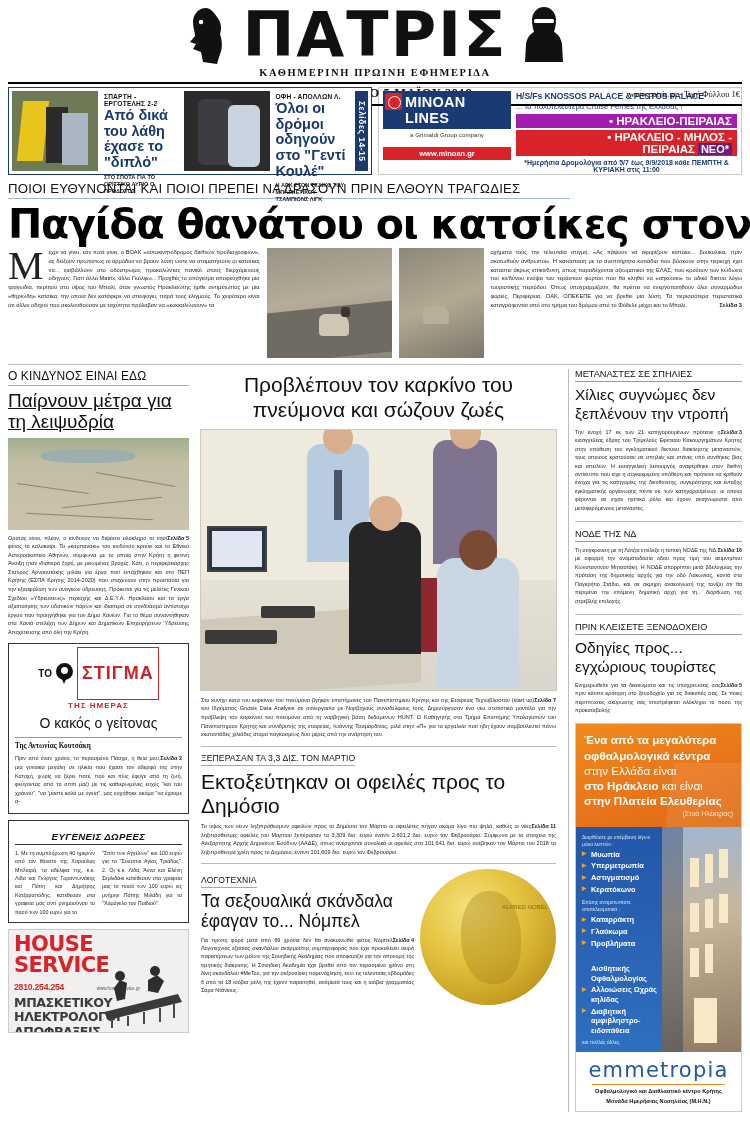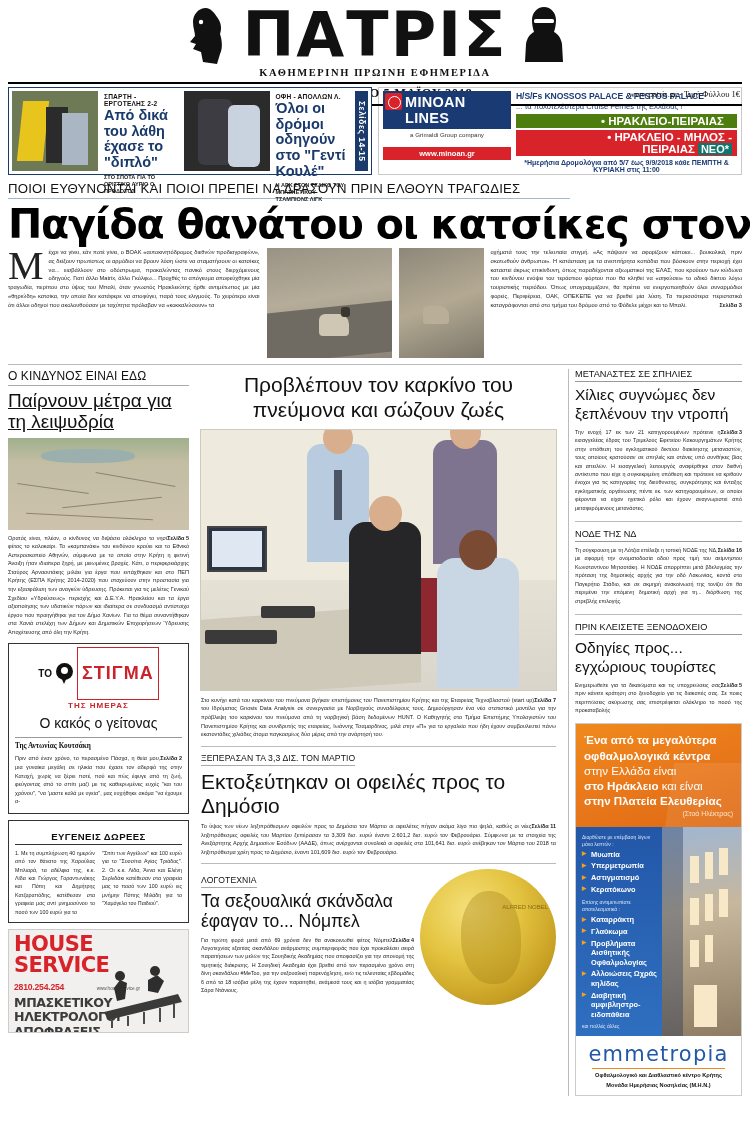--- a/index.html
+++ b/index.html
@@ -72,23 +72,23 @@
   }
   .minoan-logo .globe::after {
     content: ""; position: absolute; left: 3px; top: 3px; width: 11px; height: 11px;
     border: 1.6px solid #fff; border-radius: 50%;
   }
   .minoan-grimaldi { font-size: 6.2px; text-align: center; color: #333; margin-top: 2px; }
   .minoan-url { background: #d8232a; color: #fff; font-size: 7.5px; font-weight: 700; text-align: center; padding: 2px 0; margin-top: 9px; }
   .minoan-right { flex: 1; }
   .mn-l1 { font-size: 8.6px; font-weight: 700; color: #1a3a74; letter-spacing: -.1px; }
   .mn-l2 { font-size: 7.6px; color: #1a3a74; margin-top: 1px; }
-  .mn-route { background: #4d7c0f; color: #fff; font-weight: 700; font-size: 11.5px; text-align: right; padding: 1px 13px; margin-top: 3px; }
+  .mn-route { background: #a21caf; color: #fff; font-weight: 700; font-size: 11.5px; text-align: right; padding: 1px 5px; margin-top: 3px; }
   .mn-route2 { background: #d8232a; color: #fff; font-weight: 700; font-size: 11.5px; text-align: right; padding: 1px 5px; margin-top: 2px; position: relative; }
-  .mn-neo { background: #0f766e; color: #fff; padding: 0 3px; margin-left: 3px; font-size: 11px; }
+  .mn-neo { background: #701a75; color: #fff; padding: 0 3px; margin-left: 3px; font-size: 11px; }
   .mn-note { font-size: 7px; font-weight: 700; color: #1a3a74; margin-top: 3px; text-align: center; }
 
   
   .lead-kicker {
     font-size: 13.2px; letter-spacing: .2px; color: #111; padding: 6px 0 2px;
     border-bottom: 1px solid #9fb7cf; white-space: nowrap;
     width: 562px;
   }
   .lead-head {
     font-family: "DejaVu Sans", sans-serif;
@@ -136,21 +136,21 @@
   .stigma-pin::after { content:""; position:absolute; left:5px; top:4px; width:7px; height:7px; background:#fff; border-radius:50%; }
   .stigma-pin .tip { position:absolute; left:4px; top:12px; width:0;height:0;border-left:4.5px solid transparent;border-right:4.5px solid transparent;border-top:9px solid #111;}
   .stigma-word { font-size: 18px; font-weight: 700; color: #c9242c; letter-spacing: 1px; border: 1.6px solid #c9242c; padding: 15px 4px; }
   .stigma-day { text-align: center; font-size: 8px; font-weight: 700; color: #c9242c; letter-spacing: 1px; margin-top: 1px; }
   .stigma-title { text-align: center; font-size: 14px; margin-top: 5px; color: #111; }
   .stigma-author { font-size: 7.2px; font-weight: 700; font-family: "Liberation Serif", serif; margin-top: 6px; padding-top: 4px; border-top: 1px solid #999; }
   .stigma-text { font-size: 5.5px; line-height: 1.55; text-align: justify; margin-top: 4px; color: #222; }
   .stigma-text .page-ref { float: right; font-weight: 700; }
 
   .donate-box { border: 1px solid #333; margin-top: 6px; padding: 5px 6px 6px; }
-  .donate-title { text-align: center; font-size: 9.6px; font-weight: 700; letter-spacing: .4px; border-bottom: 1px solid #333; padding-bottom: 2px; display: inline-block; width: 100%; }
+  .donate-title { text-align: center; font-size: 9.6px; font-weight: 700; letter-spacing: .4px; border-bottom: 1px solid #333; padding-bottom: 2px; display: inline-block; width: 100%; font-style: italic; }
   .donate-cols { display: flex; gap: 7px; margin-top: 4px; }
   .donate-cols p { font-size: 5.3px; line-height: 1.6; text-align: justify; flex: 1; color: #222; }
 
   .house-ad { margin-top: 6px; border: 1px solid #ccc; background: #f2f0ee; padding: 4px 5px 5px; position: relative; overflow: hidden; height: 104px; }
   .house-title { font-family: "DejaVu Sans", sans-serif; font-weight: 700; font-size: 21px; color: #d8232a; letter-spacing: -0.6px; line-height: 1; }
   .house-phone { font-weight: 700; font-size: 8.6px; color: #d8232a; letter-spacing: -.2px; }
   .house-url { font-size: 4.6px; color: #555; display: inline-block; margin-left: 28px; }
   .house-list { font-family: "DejaVu Sans", sans-serif; font-weight: 700; font-size: 12.6px; line-height: 1.12; color: #3c3c3c; margin-top: 2px; letter-spacing: -.4px; }
   .house-figs { position:absolute; right: 4px; top: 28px; width: 86px; height: 70px; }
 
@@ -203,21 +203,21 @@
   .emm-top { background: linear-gradient(160deg,#f08a1c 0%,#e8761a 55%,#de6a14 100%); padding: 8px 8px 10px; position: relative; overflow: hidden; }
   .emm-top .bldg { position:absolute; right:-6px; bottom:-8px; width:78px; height:72px; background:rgba(255,255,255,.09); transform: skewX(-8deg);}
   .emm-l { color: #fff; font-size: 11.6px; line-height: 1.3; }
   .emm-l.b { font-weight: 700; }
   .emm-paren { color: #ffe0bd; font-size: 7px; text-align: right; margin-top: 2px; }
   .emm-mid { display: flex; background: linear-gradient(180deg,#2357a8 0%,#2f6fc0 100%); min-height: 200px; position: relative; }
   .emm-list { flex: 0 0 86px; padding: 7px 4px 6px 6px; color: #fff; }
   .emm-note { font-size: 5px; line-height: 1.4; color: #d9e6f7; }
   .emm-item { font-size: 7.4px; font-weight: 700; line-height: 1.3; margin-top: 2px; padding-left: 9px; position: relative; }
   .emm-item::before { content: "\25B6"; position: absolute; left: 0; top: 0.5px; font-size: 5.6px; color: #f4a01e; }
-  .emm-item.cont { padding-left: 9px; margin-top: 0; }
+  .emm-item.cont { padding-left: 9px; margin-top: 16px; }
   .emm-item.cont::before { content: ""; }
   .emm-photo { flex: 1; background: linear-gradient(170deg,#9fb6d4 0%,#c7b79c 40%,#8d7c63 100%); position: relative; overflow: hidden; }
   .emm-photo .f { position: absolute; background: #f7e9c7; }
   .emm-photo .dark { position:absolute; left:0; top:0; width:26%; height:100%; background:rgba(20,40,80,.35);}
   .emm-bot { background: #fff; padding: 6px 4px 6px; text-align: center; }
   .emm-logo { font-family: "DejaVu Sans", sans-serif; font-size: 21px; color: #2357a8; letter-spacing: 1.2px; }
   .emm-rule { border-top: 1px solid #f08a1c; margin: 2px 12px; }
   .emm-s1 { font-size: 5.6px; font-weight: 700; color: #111; line-height: 1.45; margin-top: 2px; }
 
   .side-rule { border-top: 1px solid #bbb; margin: 8px 0 7px; }

